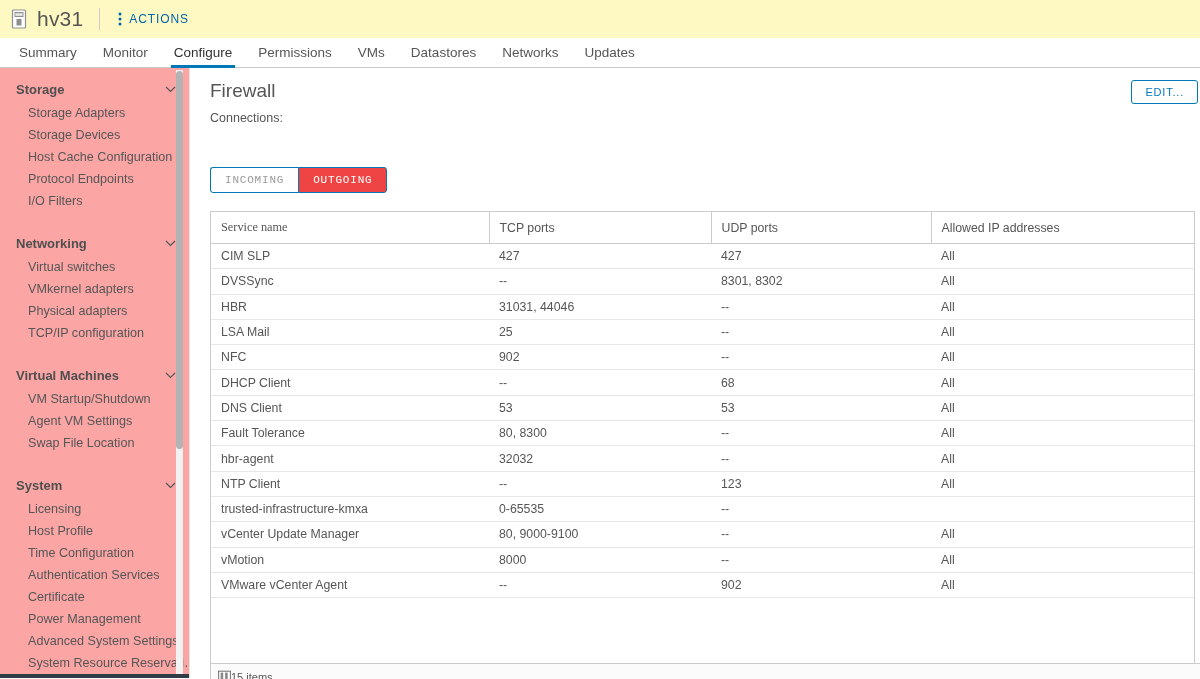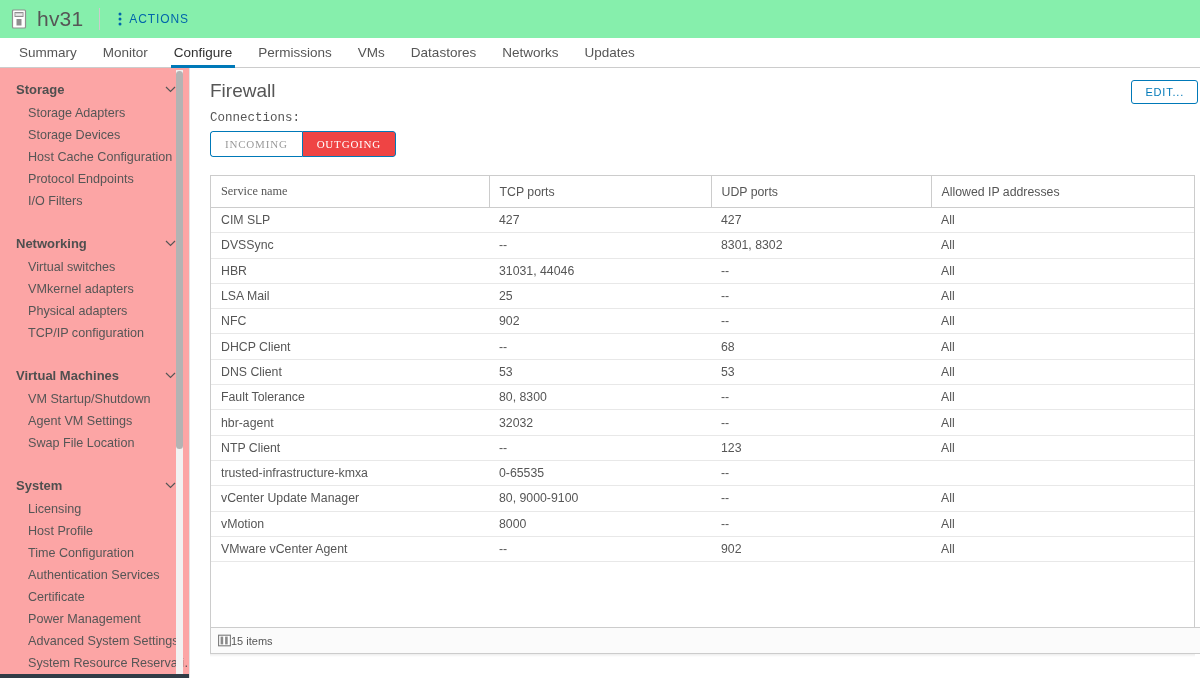--- a/index.html
+++ b/index.html
@@ -11,21 +11,21 @@
     font-family: "Liberation Sans", sans-serif;
     color: #565656;
   }
 
   
   .obj-header {
     height: 38px;
     display: flex;
     align-items: center;
     padding: 0 0 0 10px;
-    background: #86efac;
+    background: #fef9c3;
   }
   .host-icon { width: 18px; height: 20px; margin-right: 9px; flex: none; }
   .obj-title {
     font-size: 21px;
     color: #565656;
     font-weight: 400;
     letter-spacing: .2px;
     white-space: nowrap;
   }
   .hdr-divider {
@@ -166,37 +166,37 @@
     border: 1px solid #0079b8;
     border-radius: 3px;
     padding: 5px 13px;
     cursor: pointer;
     font-family: "Liberation Sans", sans-serif;
   }
   .conn-label {
     font-size: 12.5px;
     color: #565656;
     margin-bottom: 6px;
-    font-family: Liberation Mono, monospace;
   }
   .btn-group {
     display: inline-flex;
     border-radius: 3px;
     overflow: hidden;
     margin-bottom: 18px;
   }
   .seg-btn {
     font-size: 11px;
     letter-spacing: .8px;
     padding: 6px 14px;
     border: 1px solid #0079b8;
     background: #fff;
     color: #9a9a9a;
     cursor: pointer;
-    font-family: Liberation Serif, serif;
+    font-family: Liberation Mono, monospace;
+    margin-top: 36px;
   }
   .seg-btn:first-child { border-radius: 3px 0 0 3px; border-right: none; }
   .seg-btn:last-child  { border-radius: 0 3px 3px 0; }
   .seg-btn.active {
     background: #ef4444;
     color: #ffffff;
     border-color: #0079b8;
   }
 
   

